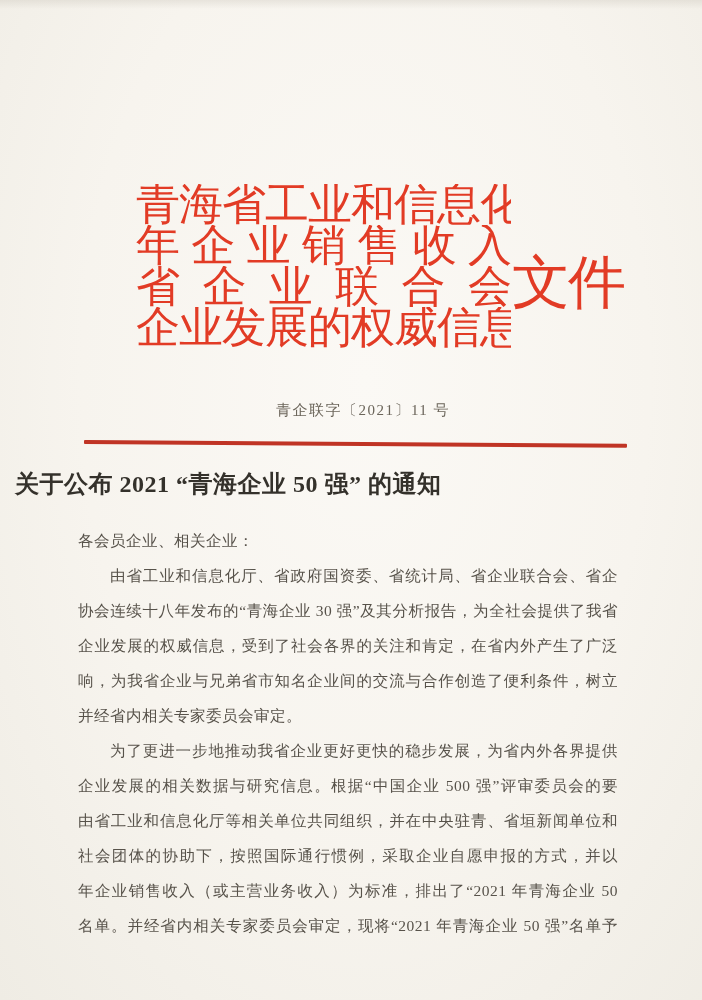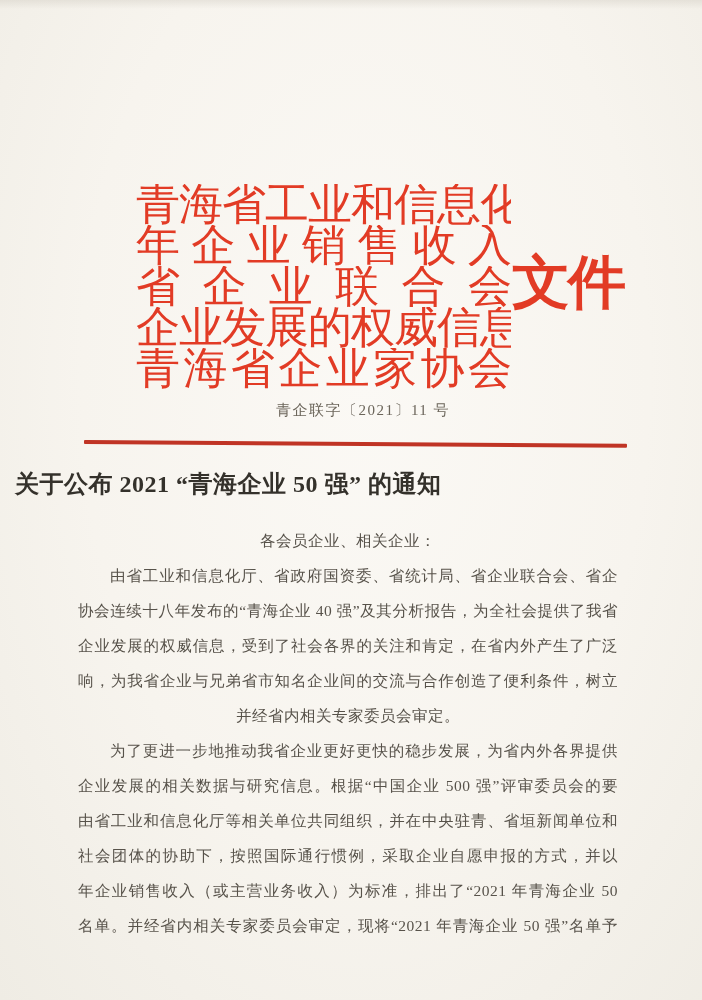--- a/index.html
+++ b/index.html
@@ -29,21 +29,21 @@
   .org-line{
     height:41px;line-height:41px;
     font-size:44px;font-weight:normal;color:var(--header-red);
     text-align:justify;text-align-last:justify;
     white-space:nowrap;overflow:hidden;
     letter-spacing:-1px;
     margin-left:48px;
   }
   .doc-mark{
     position:absolute;left:512px;top:252px;width:120px;height:62px;
-    font-size:58px;line-height:62px;font-weight:bold;color:var(--header-red);
+    font-size:58px;line-height:62px;font-weight:normal;color:var(--header-red);
     letter-spacing:-2px;white-space:nowrap;
   }
   
   .doc-number{
     position:absolute;left:12px;top:401px;width:702px;
     text-align:center;font-size:15px;color:var(--meta-text);
     letter-spacing:1.5px;
   }
   
   .red-rule{
@@ -59,21 +59,20 @@
     color:var(--title-text);letter-spacing:0.5px;
   }
   
   .doc-body{
     position:absolute;left:78px;top:523px;width:540px;
   }
   .body-line{
     height:35px;line-height:35px;font-size:15.5px;
     color:var(--body-text);white-space:nowrap;overflow:hidden;
     letter-spacing:0.5px;
-    text-align:center;
   }
   .body-line.justify{
     white-space:normal;
     text-align:justify;text-align-last:justify;
   }
   .body-line.indent{padding-left:32px;}
 </style>
 </head>
 <body>
 
@@ -82,38 +81,37 @@
   <div class="letterhead">
 
       <div class="org-line">青海省工业和信息化厅</div>
 
       <div class="org-line">年企业销售收入</div>
 
       <div class="org-line">省企业联合会</div>
 
       <div class="org-line">企业发展的权威信息</div>
 
-      <div class="org-line">青海省企业家协会</div>
     </div>
 
   <div class="doc-mark">文件</div>
 
   <div class="doc-number">青企联字〔2021〕11 号</div>
 
   <div class="red-rule"></div>
 
   <div class="doc-title">关于公布 2021 “青海企业 50 强” 的通知</div>
 
   <div class="doc-body">
 
       <div class="body-line">各会员企业、相关企业：</div>
 
       <div class="body-line indent justify">由省工业和信息化厅、省政府国资委、省统计局、省企业联合会、省企业家</div>
 
-      <div class="body-line justify">协会连续十八年发布的“青海企业 40 强”及其分析报告，为全社会提供了我省</div>
+      <div class="body-line justify">协会连续十八年发布的“青海企业 30 强”及其分析报告，为全社会提供了我省</div>
 
       <div class="body-line justify">企业发展的权威信息，受到了社会各界的关注和肯定，在省内外产生了广泛的影</div>
 
       <div class="body-line justify">响，为我省企业与兄弟省市知名企业间的交流与合作创造了便利条件，树立了青</div>
 
       <div class="body-line">并经省内相关专家委员会审定。</div>
 
       <div class="body-line indent justify">为了更进一步地推动我省企业更好更快的稳步发展，为省内外各界提供青海</div>
 
       <div class="body-line justify">企业发展的相关数据与研究信息。根据“中国企业 500 强”评审委员会的要求，</div>

